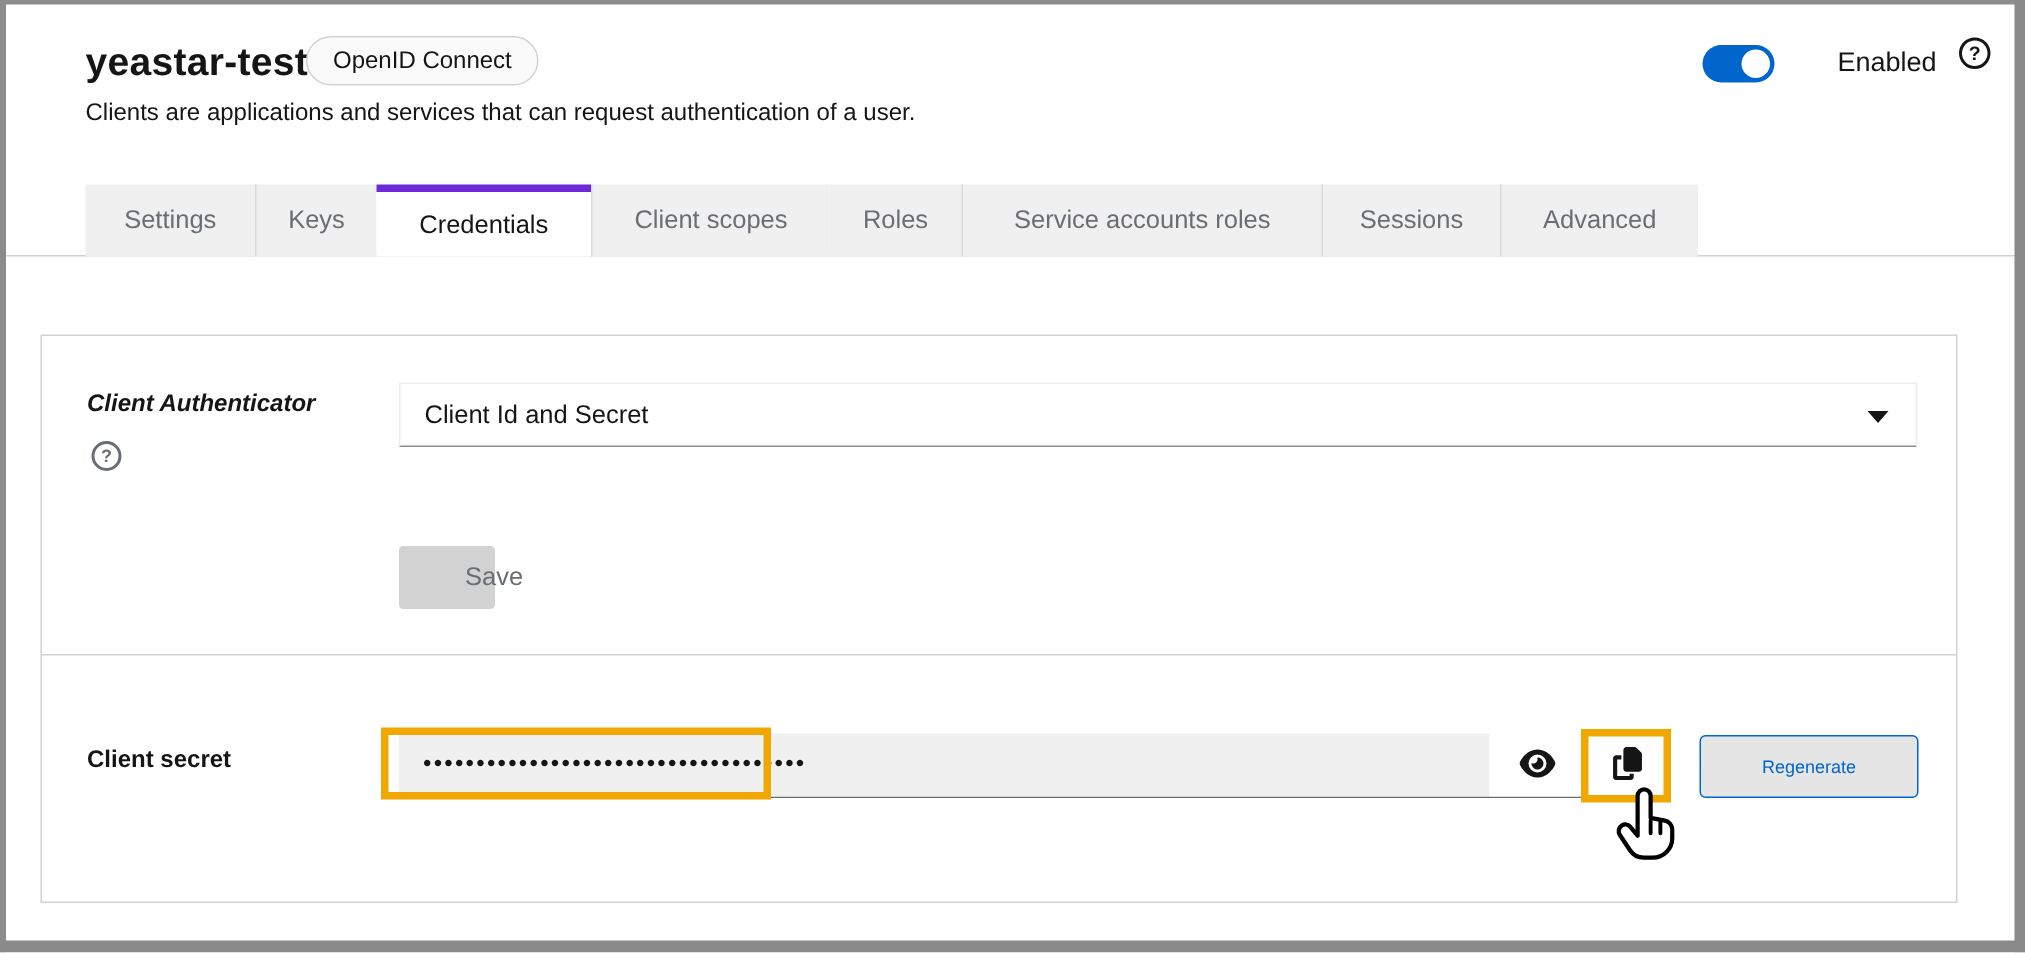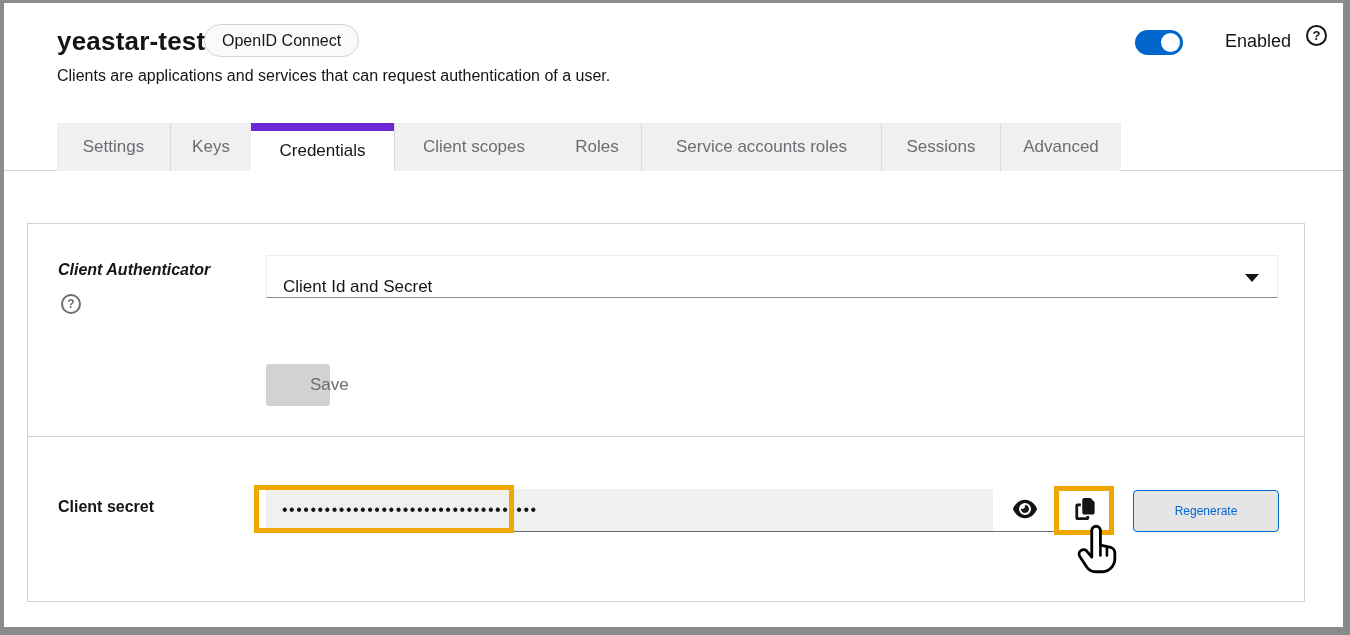--- a/index.html
+++ b/index.html
@@ -50,40 +50,40 @@
 
   
   .tabs-underline{ position:absolute; left:0; right:0; top:170px; height:1px; background:#d2d2d2; }
   .tabs{ position:absolute; left:57px; top:123px; height:48px; display:flex; z-index:2; }
   .tab{
     height:48px; display:flex; align-items:center; justify-content:center;
     background:#f0f0f0; color:#6a6e73; font-size:17px; cursor:pointer;
   }
   .tab.sep{ border-left:1px solid #d9d9d9; }
   .tab.active{
-    background:#ffffff; color:#151515; border-top:8px solid #6d28d9;
+    background:#ffffff; color:#151515; border-top:5px solid #6d28d9;
     padding-top:0; border-left:none;
   }
   .w-settings{width:113px;} .w-keys{width:81px;} .w-credentials{width:143px;}
   .w-roles{width:88px;} .w-scopes{width:159px;} .w-sar{width:240px;}
-  .w-sessions{width:119px;} .w-advanced{width:121px;}
+  .w-sessions{width:119px;} .w-advanced{width:132px;}
 
   
   .card{
     position:absolute; left:27px; top:223px; width:1278px; height:379px;
     background:#ffffff; border:1px solid #d2d2d2;
   }
   .field-label{ position:absolute; font-size:16px; font-weight:700; color:#151515; }
   .auth-label{ left:30px; top:37px;font-style:italic; }
   .auth-help{ left:33px; top:70px; }
 
   .select{
     position:absolute; left:238px; top:31px; width:1012px; height:43px;
     background:#fff; border:1px solid #ededed; border-bottom:1px solid #8a8d90;
-    display:flex; align-items:flex-end; padding:0 16px; font-size:17px; cursor:pointer;
+    display:flex; align-items:center; padding:0 16px; font-size:17px; cursor:pointer;
   }
   .caret-down{
     position:absolute; right:18px; top:18px; width:0; height:0;
     border-left:7px solid transparent; border-right:7px solid transparent;
     border-top:8px solid #151515;
   }
 
   .save-btn{
     position:absolute; left:238px; top:140px; width:64px; height:42px;
     background:#d2d2d2; color:#6a6e73; font-size:17px; border:none; border-radius:3px;

